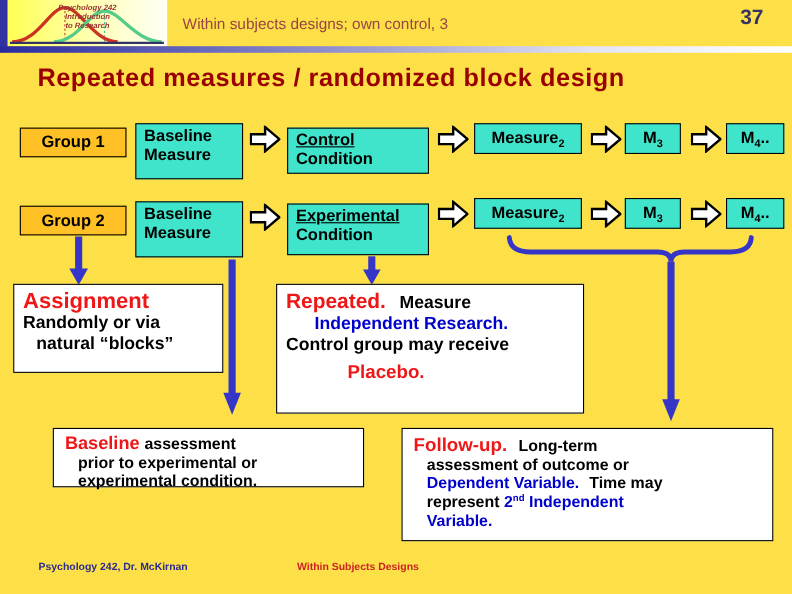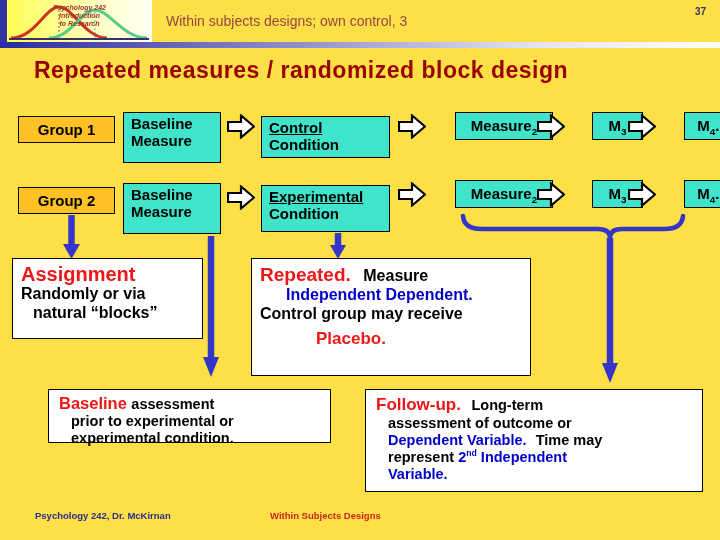--- a/index.html
+++ b/index.html
@@ -10,32 +10,32 @@
   .left-bar{position:absolute;left:0;top:0;width:7px;height:44px;background:#3232a0;}
   .logo{position:absolute;left:7px;top:0;width:145px;height:42px;
         background:linear-gradient(90deg,#ffff55 0%,#ffffcf 70%,#fffff6 100%);}
   .logo svg{position:absolute;left:0;top:0;width:165px;height:42px;overflow:visible;}
   .logo-text{position:absolute;top:4px;left:0;width:145px;text-align:center;
              font-size:7px;line-height:8px;font-weight:bold;font-style:italic;
              color:#993333;}
   .header-rule{position:absolute;left:0;top:42px;width:720px;height:6px;
                background:linear-gradient(90deg,#2a2aa0 0%,#8c8ccd 40%,#e4e4f6 75%,#ffffff 100%);}
   .header-title{position:absolute;left:166px;top:13px;font-size:14px;color:#994444;}
-  .page-number{position:absolute;right:14px;top:6px;font-size:10px;font-weight:bold;color:var(--page-number-navy,#333366);}
+  .page-number{position:absolute;right:26px;top:6px;font-size:19px;font-weight:bold;color:var(--page-number-navy,#333366);}
 
   
   .slide-title{position:absolute;left:34px;top:57px;margin:0;font-size:23px;font-weight:bold;
                color:var(--title-red,#990000);letter-spacing:.5px;white-space:nowrap;}
 
   
   .box{position:absolute;box-sizing:border-box;border:1.5px solid #000;font-weight:bold;color:#000;}
   .group-box{background:var(--group-box,#ffc125);display:flex;align-items:center;justify-content:center;
              font-size:15px;}
   .teal-box{background:var(--teal-box,#40e4ca);font-size:15px;line-height:1.12;padding:3px 2px 0 7px;}
-  .teal-box.center{display:flex;align-items:center;justify-content:center;padding:0;margin-left:24px;}
+  .teal-box.center{display:flex;align-items:center;justify-content:center;padding:0;}
   .u{text-decoration:underline;}
   sub{font-size:66%;line-height:0;}
   sup{font-size:60%;line-height:0;}
   .block-arrow{position:absolute;}
 
   
   .connectors{position:absolute;left:0;top:0;width:720px;height:540px;pointer-events:none;}
   .bshaft{stroke:var(--arrow-blue,#3535c8);stroke-width:6.5;}
   .bfill{fill:var(--arrow-blue,#3535c8);}
   .bstroke{fill:none;stroke:var(--arrow-blue,#3535c8);stroke-width:4.5;stroke-linecap:round;}
@@ -176,21 +176,21 @@
     <div class="red t20">Assignment</div>
     <div class="t16">Randomly or via</div>
     <div class="t16 ind1">natural “blocks”</div>
   </div>
 
   <div class="callout pad" style="left:251px;top:258px;width:280px;height:118px">
     <div>
       <span class="red" style="font-size:19px">Repeated.</span>
       <span class="t16" style="margin-left:8px">Measure</span>
     </div>
-    <div class="blue t16 ind2">Independent Dependent.</div>
+    <div class="blue t16 ind2">Independent Research.</div>
     <div class="t16">Control group may receive</div>
     <div class="red t17 ind3" style="margin-top:5px">Placebo.</div>
   </div>
 
   <div class="callout" style="left:48px;top:389px;width:283px;height:54px;padding:4px 4px 0 10px">
     <div>
       <span class="red" style="font-size:16.5px">Baseline</span>
       <span class="t15">assessment</span>
     </div>
     <div class="t15 ind1">prior to experimental or</div>

